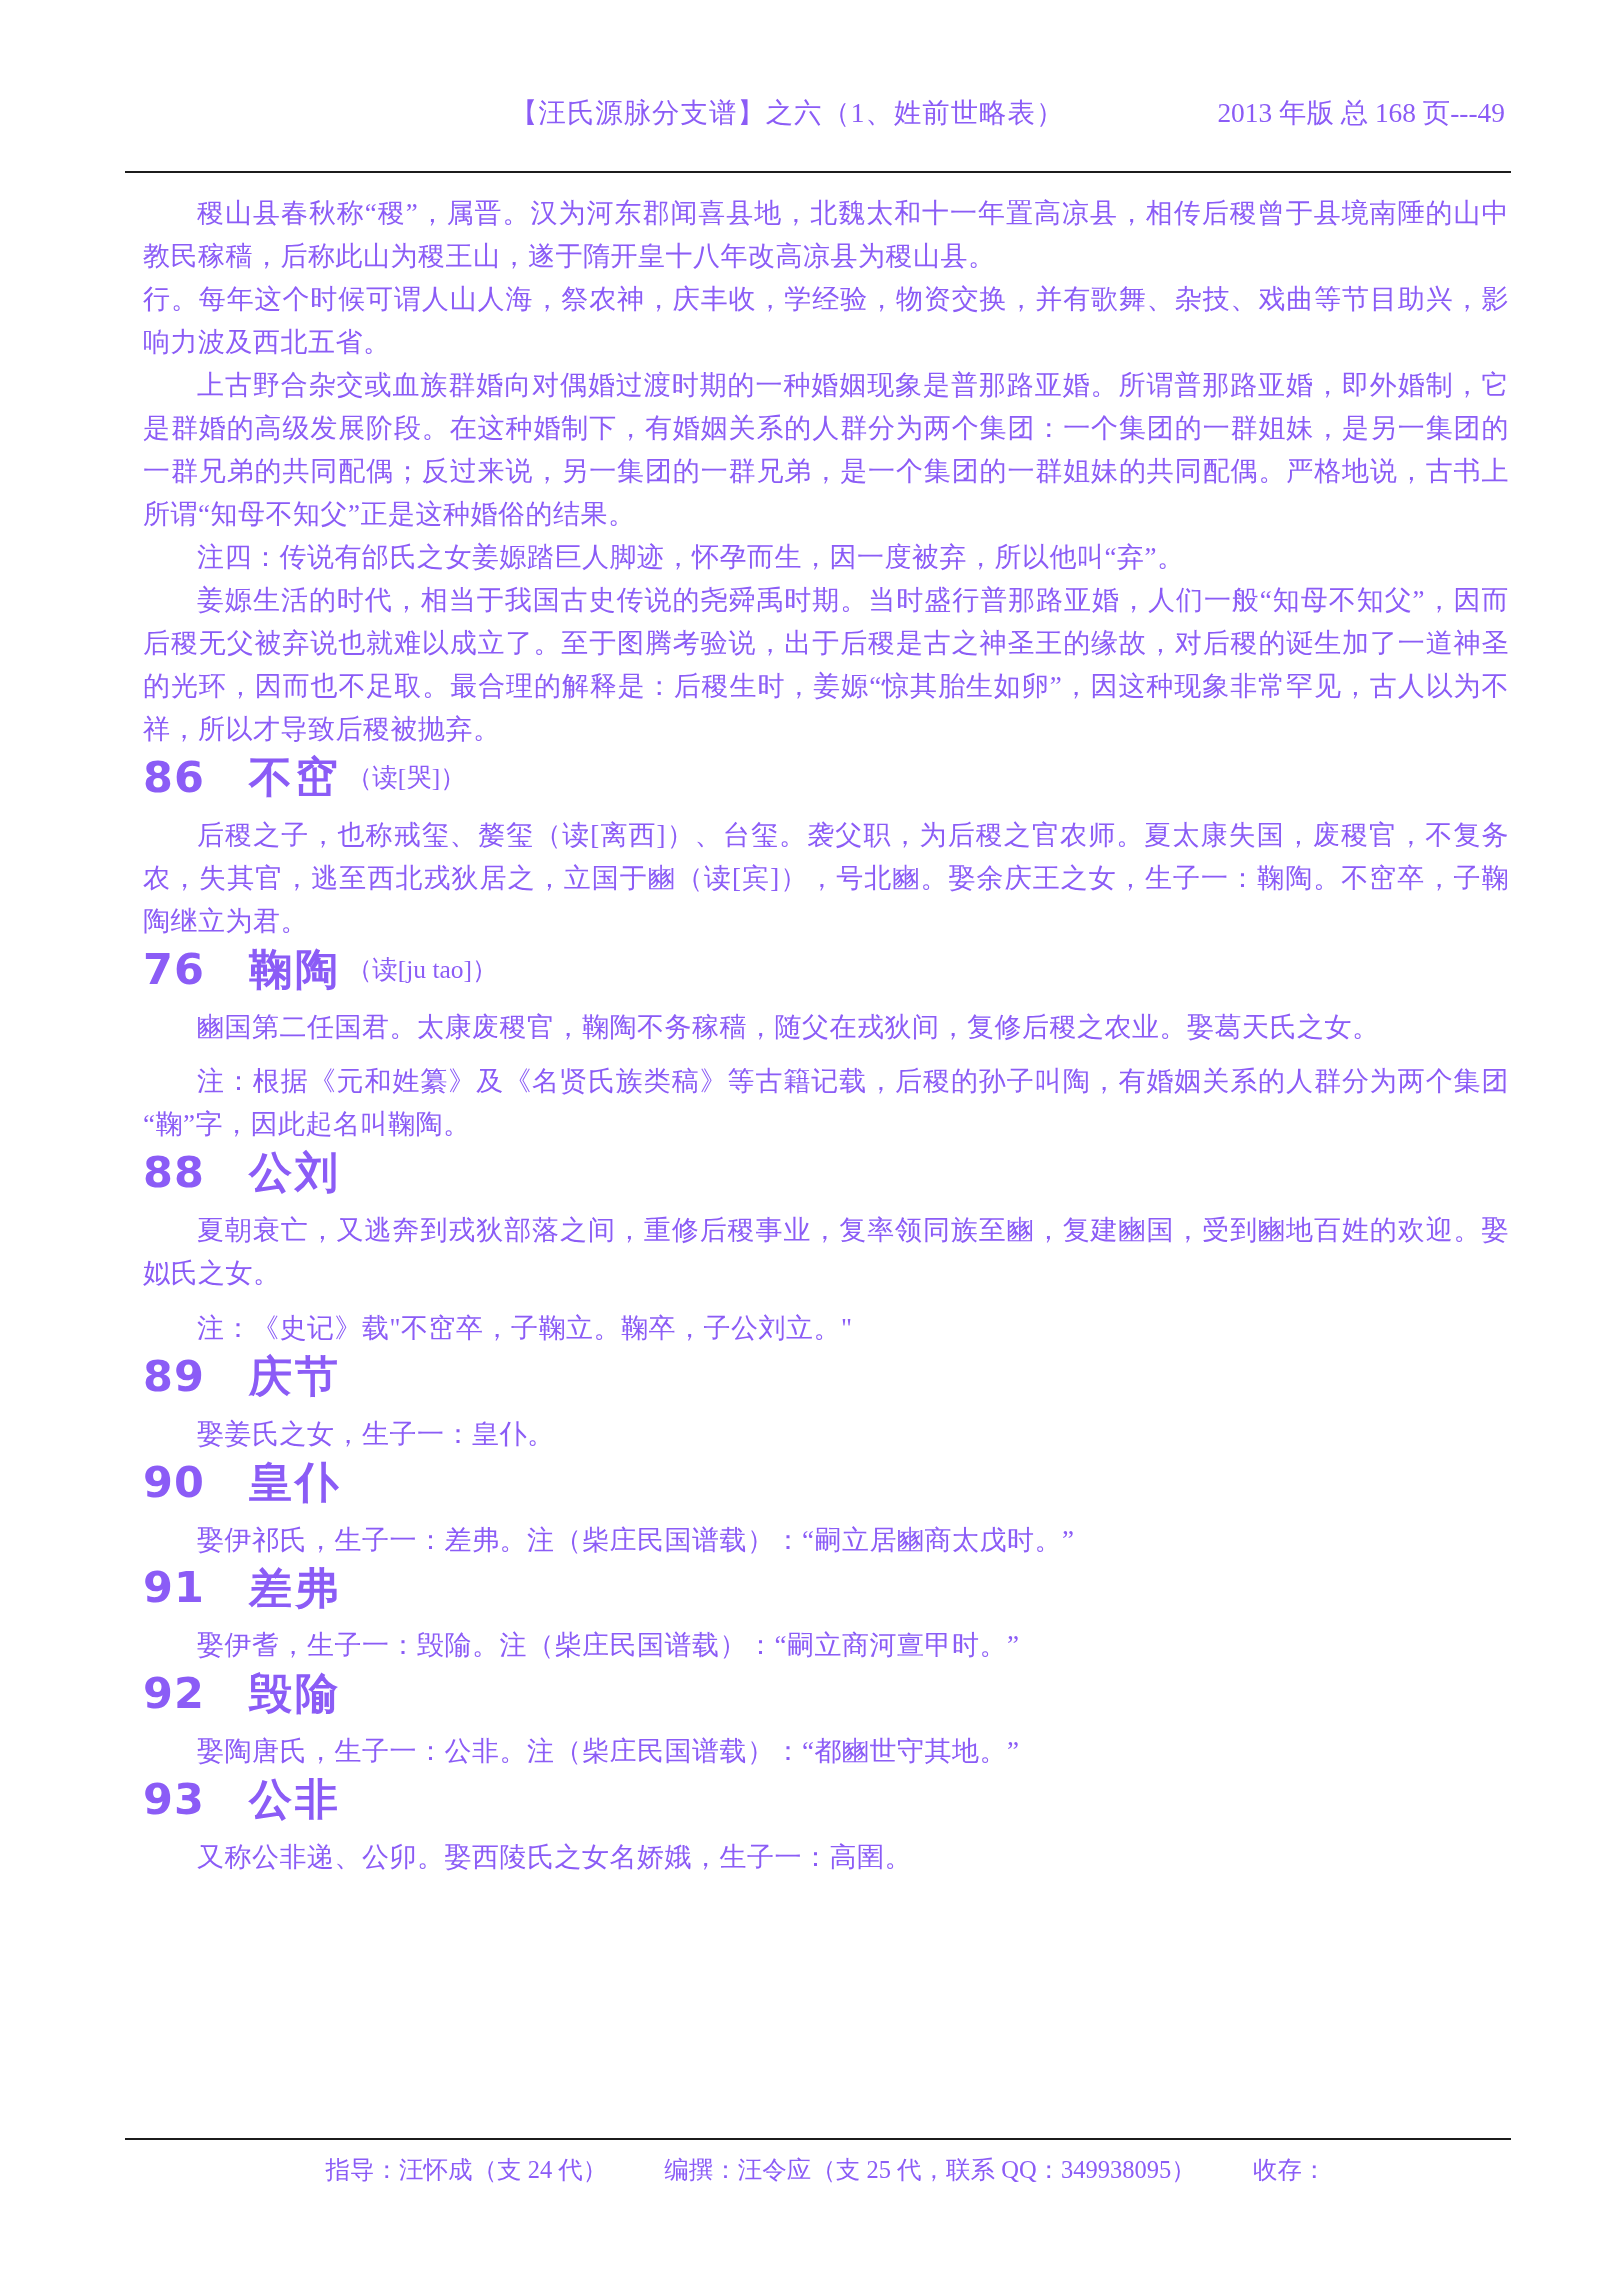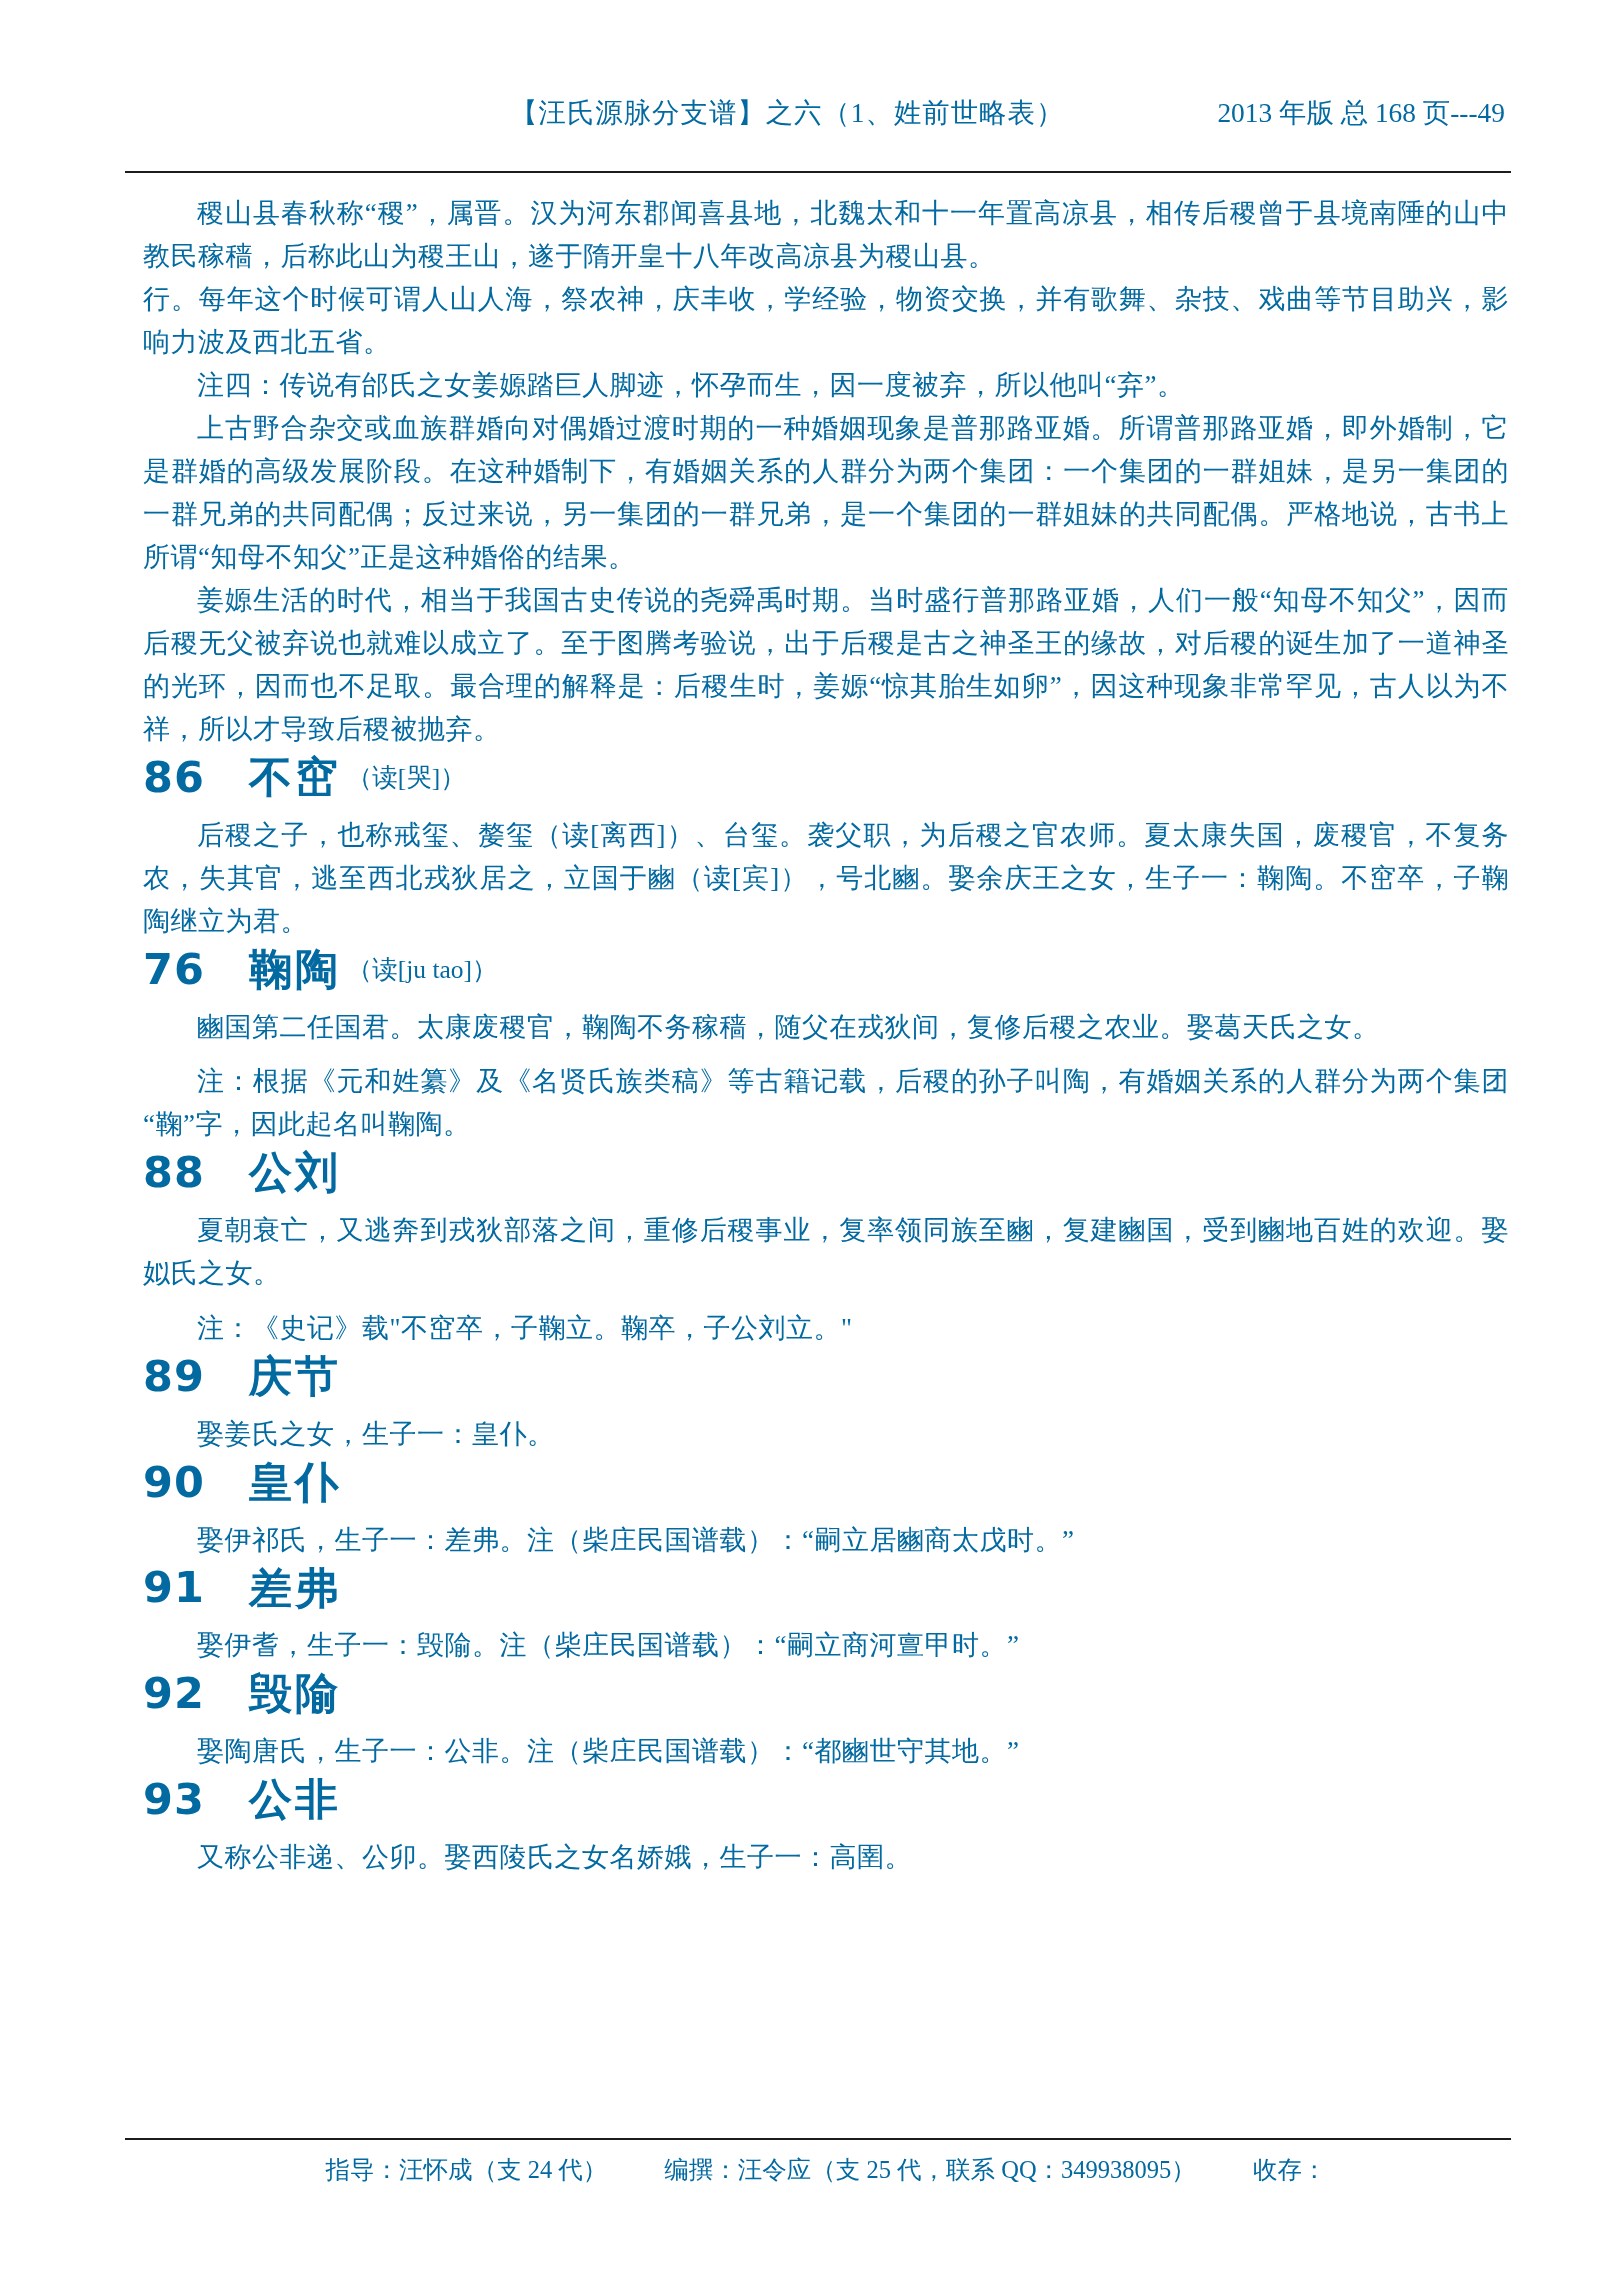--- a/index.html
+++ b/index.html
@@ -1,21 +1,21 @@
 <!DOCTYPE html>
 <html lang="zh"><head>
 <meta charset="utf-8">
 <style>
   html,body{margin:0;padding:0;background:#9b9b9b;}
   .page{
     position:relative;
     width:1621px;height:2293px;
     margin:0 auto;
     background:#ffffff;
-    color:#0369a1;
+    color:#8b5cf6;
     font-family:"Liberation Serif","DejaVu Serif",serif;
     overflow:hidden;
   }
   
   .page-header{
     position:absolute;top:94px;left:143px;right:112px;
     height:43px;
     font-size:27.4px;line-height:39px;
     white-space:nowrap;
   }
@@ -95,22 +95,22 @@
   <header class="page-header">
     <div class="header-title">【汪氏源脉分支谱】之六（1、姓前世略表）</div>
     <div class="header-edition">2013 年版 总 168 页---49</div>
   </header>
   <div class="rule-top"></div>
 
   <main class="page-main">
 
     <p class="para">稷山县春秋称“稷”，属晋。汉为河东郡闻喜县地，北魏太和十一年置高凉县，相传后稷曾于县境南陲的山中教民稼穑，后称此山为稷王山，遂于隋开皇十八年改高凉县为稷山县。</p>
     <p class="para continuation">行。每年这个时候可谓人山人海，祭农神，庆丰收，学经验，物资交换，并有歌舞、杂技、戏曲等节目助兴，影响力波及西北五省。</p>
+    <p class="para">上古野合杂交或血族群婚向对偶婚过渡时期的一种婚姻现象是普那路亚婚。所谓普那路亚婚，即外婚制，它是群婚的高级发展阶段。在这种婚制下，有婚姻关系的人群分为两个集团：一个集团的一群姐妹，是另一集团的一群兄弟的共同配偶；反过来说，另一集团的一群兄弟，是一个集团的一群姐妹的共同配偶。严格地说，古书上所谓“知母不知父”正是这种婚俗的结果。</p>
     <p class="para">注四：传说有邰氏之女姜嫄踏巨人脚迹，怀孕而生，因一度被弃，所以他叫“弃”。</p>
-    <p class="para">上古野合杂交或血族群婚向对偶婚过渡时期的一种婚姻现象是普那路亚婚。所谓普那路亚婚，即外婚制，它是群婚的高级发展阶段。在这种婚制下，有婚姻关系的人群分为两个集团：一个集团的一群姐妹，是另一集团的一群兄弟的共同配偶；反过来说，另一集团的一群兄弟，是一个集团的一群姐妹的共同配偶。严格地说，古书上所谓“知母不知父”正是这种婚俗的结果。</p>
     <p class="para">姜嫄生活的时代，相当于我国古史传说的尧舜禹时期。当时盛行普那路亚婚，人们一般“知母不知父”，因而后稷无父被弃说也就难以成立了。至于图腾考验说，出于后稷是古之神圣王的缘故，对后稷的诞生加了一道神圣的光环，因而也不足取。最合理的解释是：后稷生时，姜嫄“惊其胎生如卵”，因这种现象非常罕见，古人以为不祥，所以才导致后稷被抛弃。</p>
 
     <section class="entry">
       <h2 class="entry-heading">
         <span class="entry-number">86</span><span class="entry-name">不窋</span><span class="entry-reading">（读[哭]）</span>
       </h2>
       <p class="para">后稷之子，也称戒玺、嫠玺（读[离西]）、台玺。袭父职，为后稷之官农师。夏太康失国，废稷官，不复务农，失其官，逃至西北戎狄居之，立国于豳（读[宾]），号北豳。娶余庆王之女，生子一：鞠陶。不窋卒，子鞠陶继立为君。</p>
     </section>
 
     <section class="entry">

